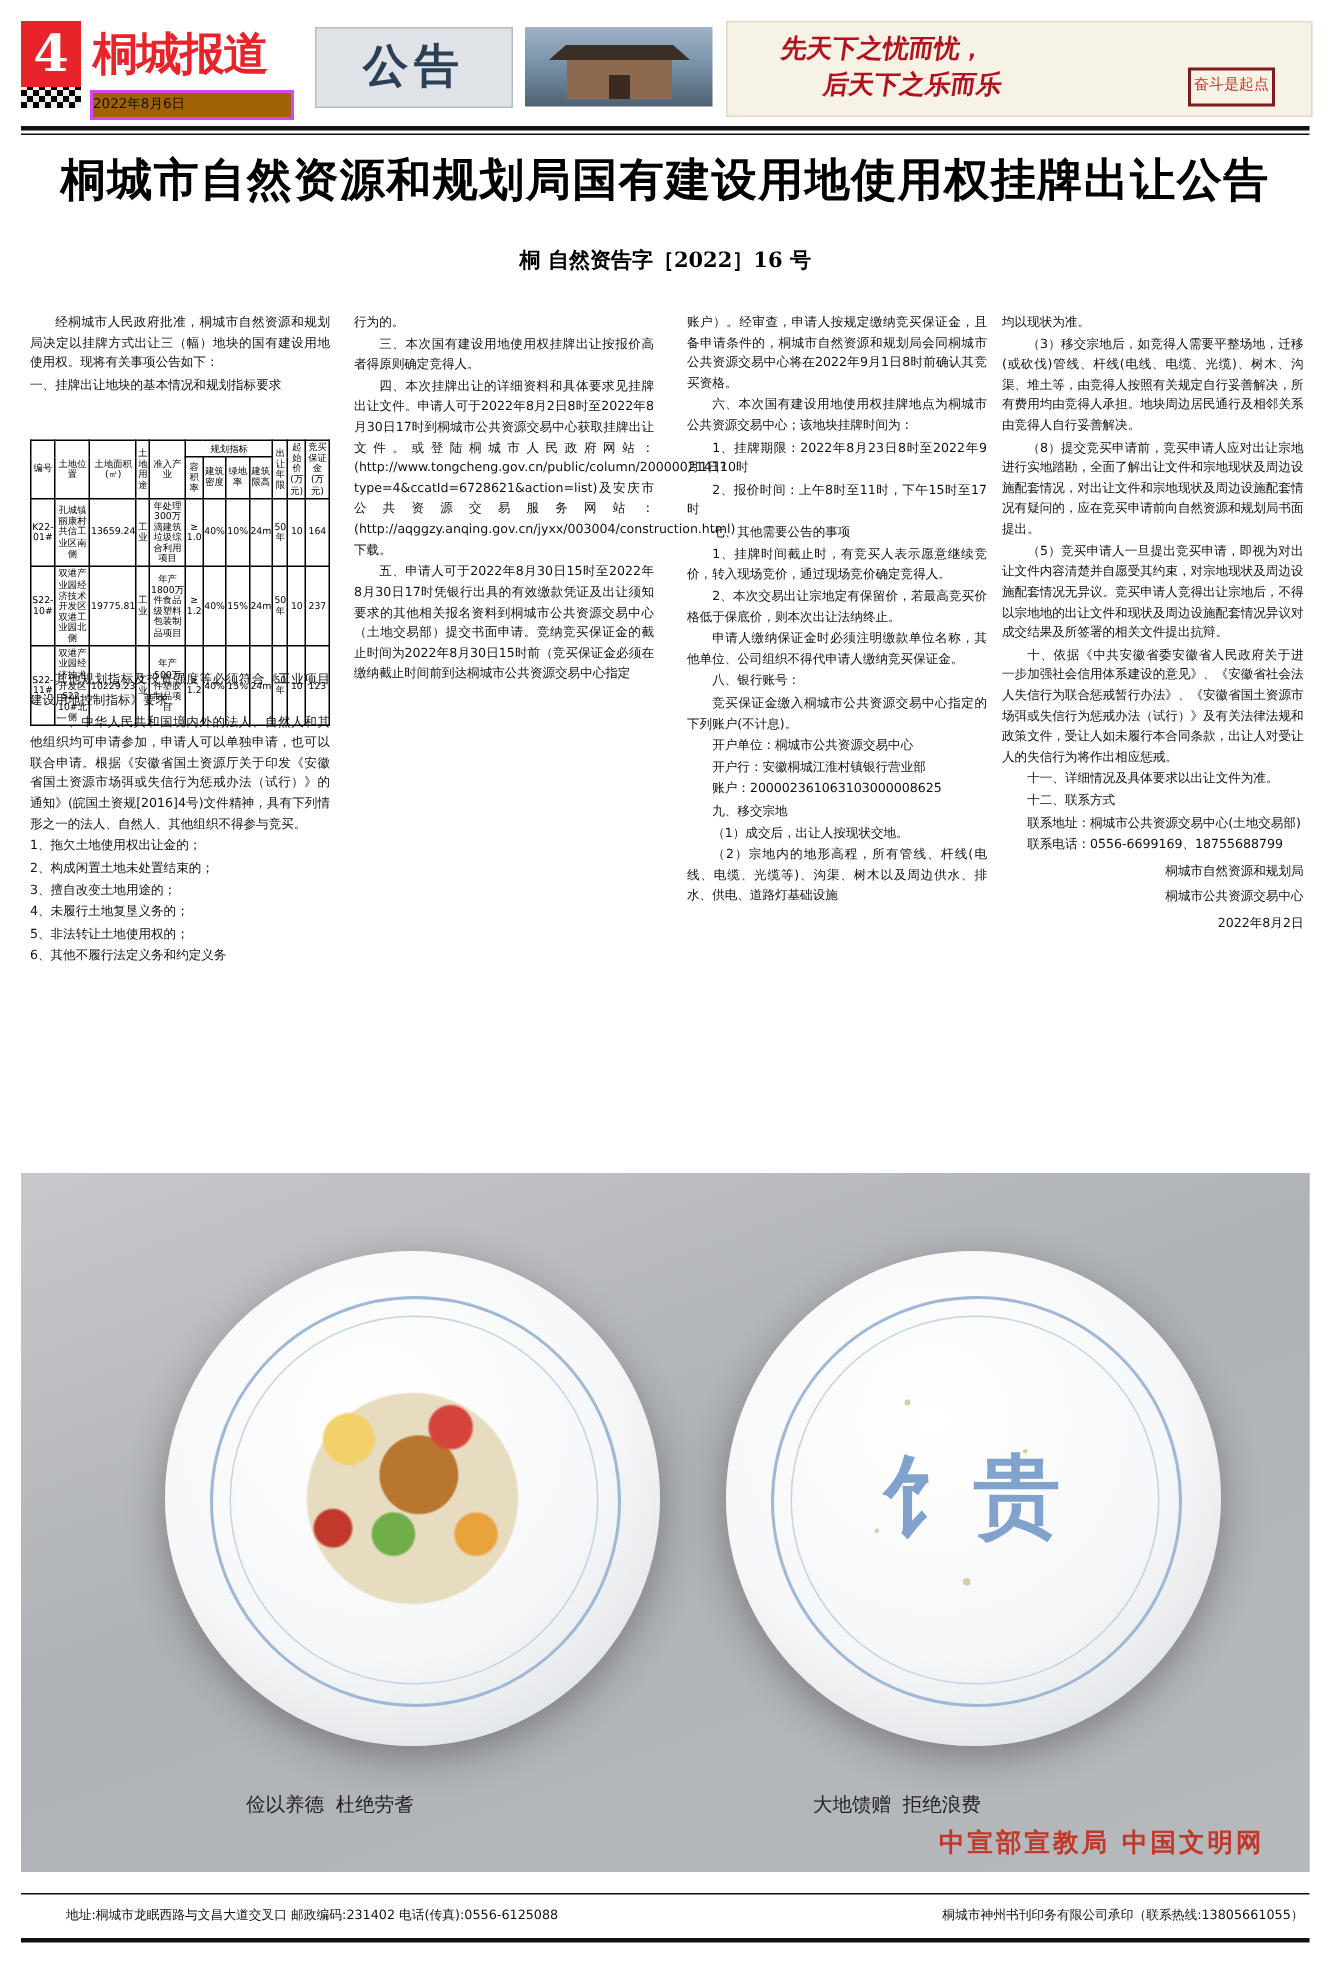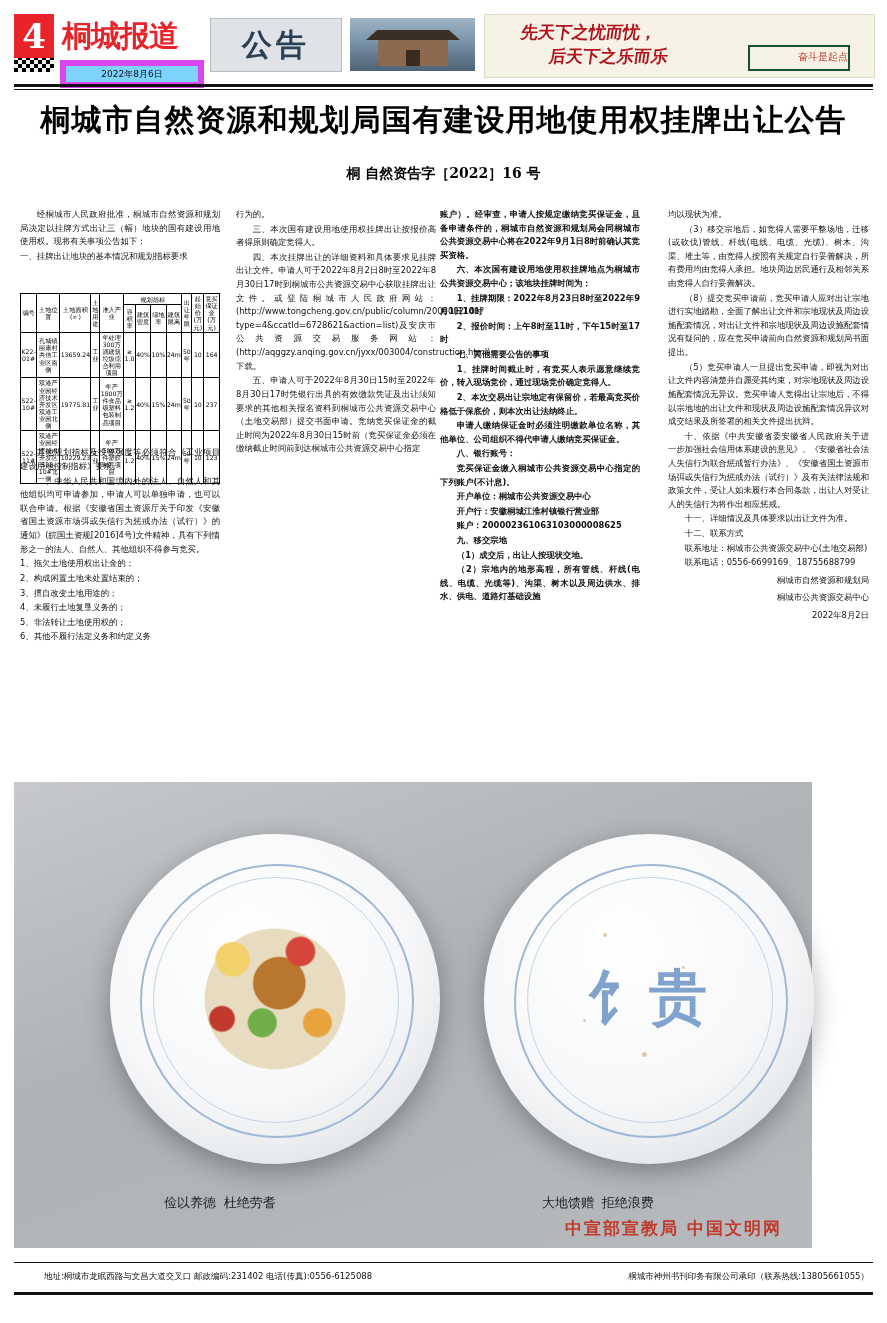--- a/index.html
+++ b/index.html
@@ -12,72 +12,72 @@
           font-family:"DejaVu Serif","Liberation Serif",serif;font-size:34px;font-weight:bold;
           text-align:center;line-height:44px;}
   .mh-checker{position:absolute;left:0;top:44px;width:40px;height:14px;
     background:
       repeating-linear-gradient(90deg,#111 0 4px,#fff 4px 8px),
       repeating-linear-gradient(0deg,#111 0 4px,#fff 4px 8px);
     background-blend-mode:difference;}
   .mh-title{position:absolute;left:48px;top:2px;width:128px;height:40px;
             font-family:"DejaVu Serif","Liberation Serif",serif;font-size:30px;font-weight:bold;
             color:#e8232a;letter-spacing:-1px;white-space:nowrap;}
-  .mh-date{position:absolute;left:46px;top:46px;width:132px;height:16px;border:6px solid #d946ef;
-           font-size:9px;text-align:center;line-height:16px;color:#111;background:#7dd3fc;}
+  .mh-date{position:absolute;left:46px;top:46px;width:132px;height:16px;border:2px solid #d946ef;
+           font-size:9px;line-height:16px;color:#111;background:#a16207;}
   .mh-gg{position:absolute;left:196px;top:4px;width:130px;height:52px;background:#dfe3e7;
          border:1px solid #b6bcc2;}
   .mh-gg span{display:block;text-align:center;line-height:52px;font-size:30px;font-weight:bold;
               color:#2b3f55;font-family:"DejaVu Serif","Liberation Serif",serif;letter-spacing:4px;}
   .mh-photo{position:absolute;left:336px;top:4px;width:125px;height:53px;
      background:linear-gradient(180deg,#9fb3c4 0%,#7d97ad 40%,#4e6274 100%);overflow:hidden;}
   .mh-photo .roof{position:absolute;left:16px;top:12px;width:94px;height:10px;background:#3a2e27;
      clip-path:polygon(0 100%,12% 0,88% 0,100% 100%);}
   .mh-photo .body{position:absolute;left:28px;top:22px;width:70px;height:26px;background:#8d6a4f;}
   .mh-photo .door{position:absolute;left:56px;top:32px;width:14px;height:16px;background:#3a2a20;}
   .mh-cal{position:absolute;left:470px;top:0px;width:389px;height:62px;background:#f6f2e6;
           border:1px solid #e2d9c2;}
   .mh-cal .l1,.mh-cal .l2{position:absolute;color:#b2121b;font-weight:bold;white-space:nowrap;
       font-family:"DejaVu Serif","Liberation Serif",serif;}
   .mh-cal .l1{left:36px;top:6px;font-size:17px;transform:skewX(-8deg);}
   .mh-cal .l2{left:64px;top:30px;font-size:17px;transform:skewX(-8deg);}
-  .mh-cal .seal{position:absolute;right:24px;top:30px;width:54px;height:22px;border:2px solid #14532d;
-      color:#c0392b;font-size:10px;text-align:right;line-height:20px;padding-left:44px;}
+  .mh-cal .seal{position:absolute;right:24px;top:30px;width:54px;height:22px;border:2px solid #7f1d1d;
+      color:#c0392b;font-size:10px;text-align:center;line-height:20px;}
 
   .rule-top{position:absolute;left:14px;top:84px;width:859px;height:3px;background:#111;}
   .rule-top2{position:absolute;left:14px;top:89px;width:859px;height:1px;background:#111;}
 
   
   .headline{position:absolute;left:14px;top:100px;width:859px;text-align:center;
      font-family:"DejaVu Serif","Liberation Serif",serif;font-weight:bold;font-size:30px;
      letter-spacing:1px;color:#000;}
   .docno{position:absolute;left:14px;top:165px;width:859px;text-align:center;
      font-family:"DejaVu Serif","Liberation Serif",serif;font-size:14px;font-weight:bold;}
 
   
   .cols{position:absolute;left:20px;top:192px;width:849px;height:580px;}
   .col{position:absolute;top:0;width:200px;font-size:8.4px;line-height:1.62;text-align:justify;
        font-family:"DejaVu Sans","Liberation Sans",sans-serif;color:#111;margin-top:16px;}
   .col p{margin:0 0 1px 0;text-indent:2em;}
   .col p.noind{text-indent:0;}
   .c1{left:0;}
   .c2{left:216px;}
-  .c3{left:420px;font-weight:bold;}
+  .c3{left:438px;}
   .c4{left:648px;width:201px;}
   .col .sig{text-align:right;text-indent:0;margin-top:4px;}
 
   
   .tbl{position:absolute;left:20px;top:293px;width:200px;border-collapse:collapse;
        font-size:6.2px;line-height:1.15;}
   .tbl td,.tbl th{border:1px solid #000;text-align:center;vertical-align:middle;padding:1px 0;}
   .tbl .hdr-span{font-size:6.2px;}
   .tbl .tall{height:34px;}
 
   
-  .photopanel{position:absolute;left:14px;top:782px;width:798px;height:466px;
+  .photopanel{position:absolute;left:14px;top:782px;width:859px;height:466px;
      background:#b9bcc0;}
   .pp-inner{position:absolute;left:0;top:0;right:0;bottom:0;
      background:linear-gradient(160deg,#c6c8cb 0%,#aeb1b5 45%,#b7babd 100%);}
   .plate{position:absolute;border-radius:50%;background:
       radial-gradient(circle at 42% 34%, #ffffff 0%, #f6f7f8 55%, #e4e7ea 78%, #cfd3d7 100%);
       box-shadow:0 8px 26px rgba(0,0,0,.30);}
   .plate .ring{position:absolute;left:9%;top:9%;width:82%;height:82%;border-radius:50%;
       border:2px solid #9fb8d6;}
   .plate .ring2{position:absolute;left:13%;top:13%;width:74%;height:74%;border-radius:50%;
       border:1px solid #c3d3e6;}

